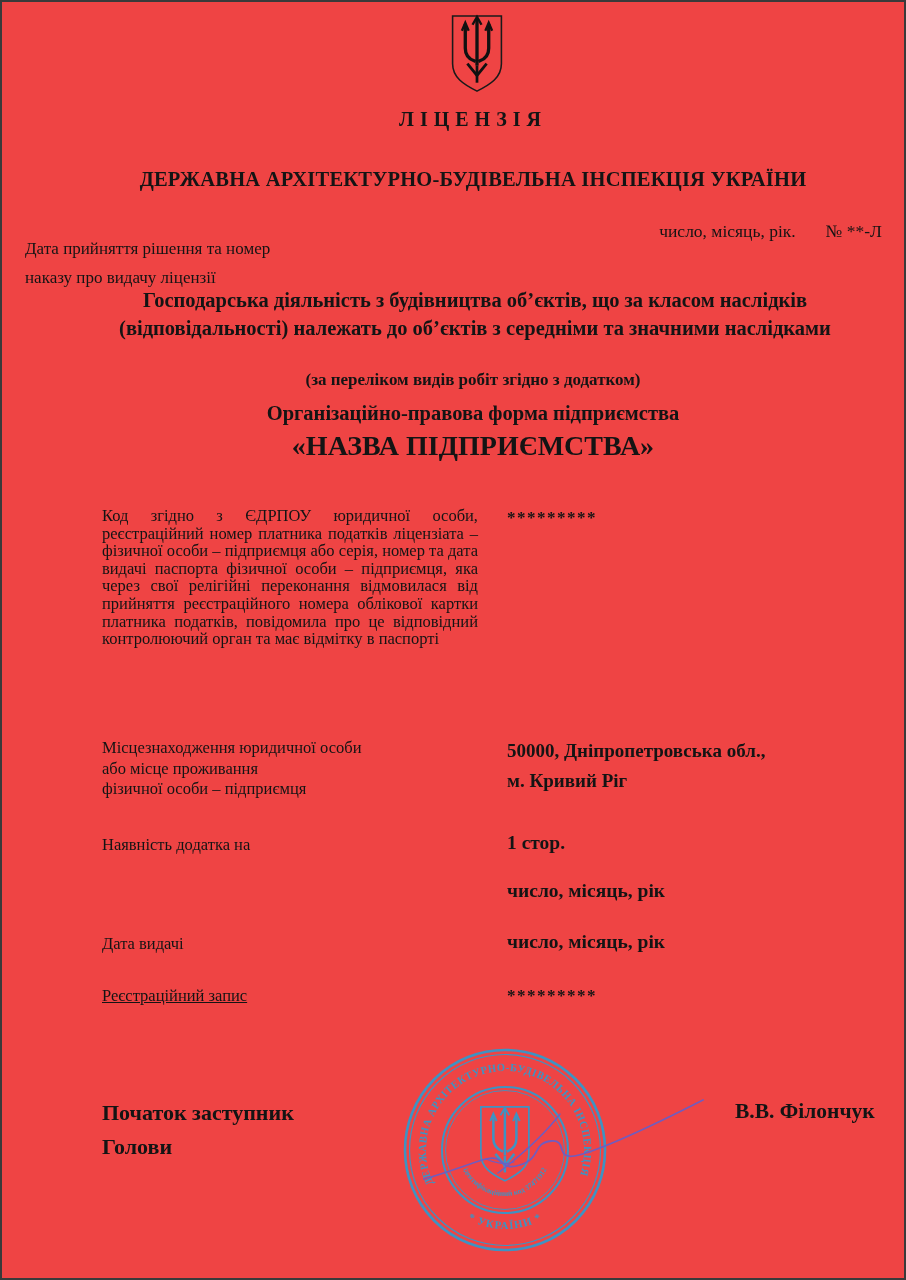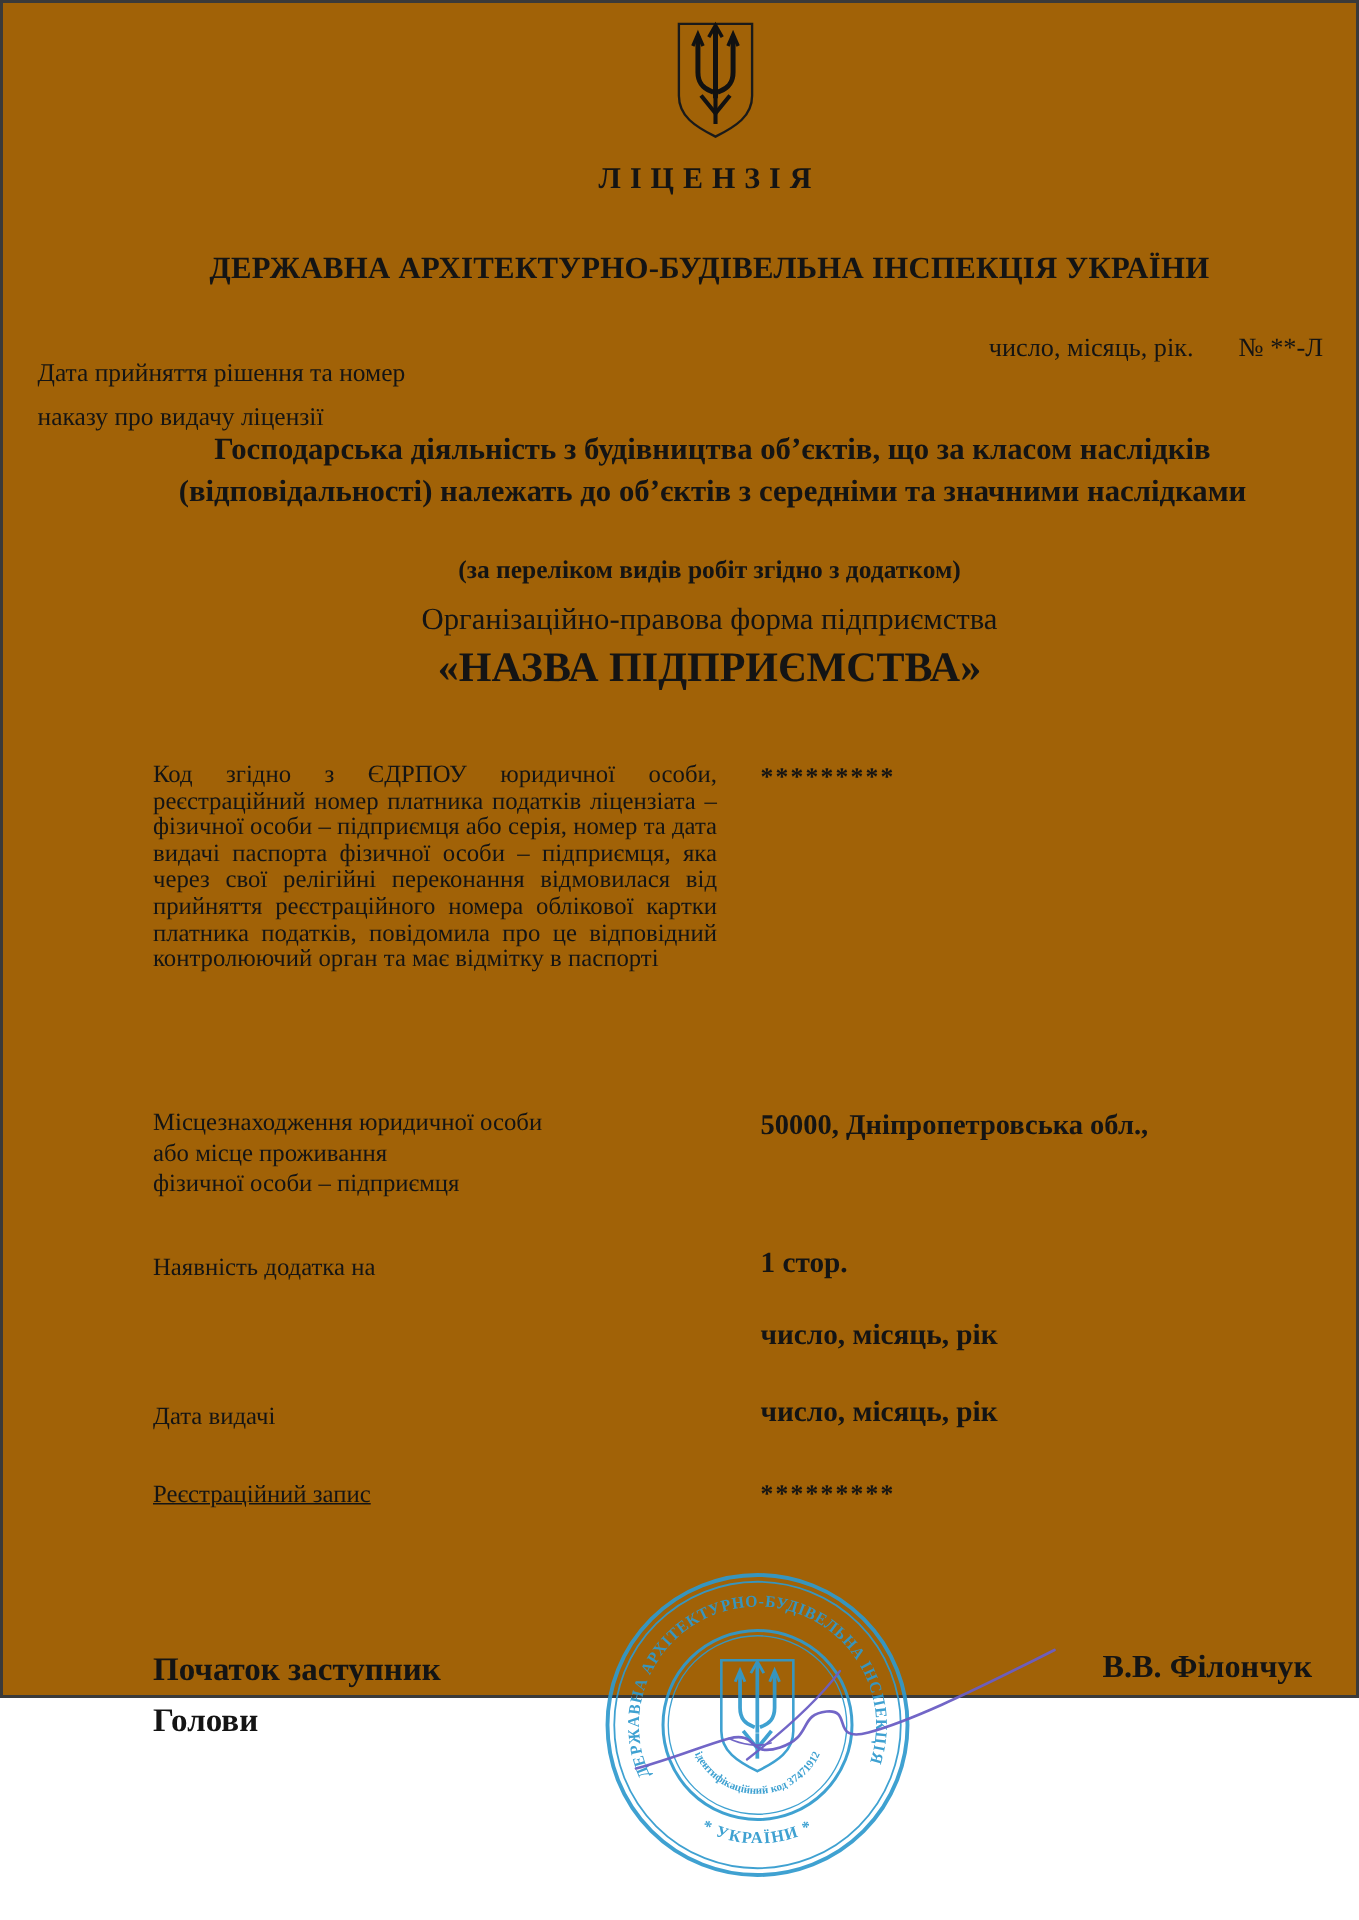--- a/index.html
+++ b/index.html
@@ -1,36 +1,36 @@
 <!DOCTYPE html>
 <html><head>
 <meta charset="utf-8">
 <style>
   html,body { margin:0; padding:0; background:#ffffff; }
   body { width:906px; height:1280px; overflow:hidden;
          font-family:"Liberation Serif","DejaVu Serif",serif; color:#141414; }
-  .page { position:relative; width:906px; height:1132px; box-sizing:border-box;
-          border:2px solid #3a3a3a; background:#a16207; }
+  .page { position:relative; width:906px; height:1280px; box-sizing:border-box;
+          border:2px solid #3a3a3a; background:#ef4444; }
   .abs { position:absolute; }
   .center-line { position:absolute; left:40px; right:0; text-align:center; }
 
   .emblem { left:446px; top:11px; width:58px; height:82px; }
 
   .title { top:106px; font-size:20px; font-weight:bold; letter-spacing:6px; }
   .agency { top:166px; font-size:20.5px; font-weight:bold; letter-spacing:0.2px; }
 
   .decision-label { left:23px; top:232px; font-size:17px; line-height:29px; }
   .decision-value { right:22px; top:219px; font-size:17.5px; }
   .decision-value .num { margin-left:30px; }
 
   .activity { top:285px; left:90px; width:766px; text-align:center;
               font-size:20.5px; font-weight:bold; line-height:27.5px; }
   .activity-note { top:368px; font-size:17px; font-weight:bold; }
 
-  .orgform-label { top:400px; font-size:20.5px; font-weight:normal; }
+  .orgform-label { top:400px; font-size:20.5px; font-weight:bold; }
   .orgform-name { top:428px; font-size:28px; font-weight:bold; }
 
   .lbl { left:100px; width:376px; font-size:16.5px; }
   .val { left:505px; font-weight:bold; }
 
   .code-label { top:505px; text-align:justify; line-height:17.6px; }
   .code-value { top:506px; font-size:17px; letter-spacing:1.5px; }
 
   .addr-label { top:736px; line-height:20.6px; }
   .addr-value { top:734px; font-size:19px; line-height:30px; }
@@ -86,20 +86,21 @@
   <div class="abs lbl code-label">Код згідно з ЄДРПОУ юридичної особи, реєстраційний номер платника податків ліцензіата – фізичної особи – підприємця або серія, номер та дата видачі паспорта фізичної особи – підприємця, яка через свої релігійні переконання відмовилася від прийняття реєстраційного номера облікової картки платника податків, повідомила про це відповідний контролюючий орган та має відмітку в паспорті</div>
   <div class="abs val code-value">*********</div>
 
   <div class="abs lbl addr-label">
     <div>Місцезнаходження юридичної особи</div>
     <div>або місце проживання</div>
     <div>фізичної особи – підприємця</div>
   </div>
   <div class="abs val addr-value">
     <div>50000, Дніпропетровська обл.,</div>
+    <div>м. Кривий Ріг</div>
   </div>
 
   <div class="abs lbl attach-label">Наявність додатка на</div>
   <div class="abs val attach-value">1 стор.</div>
 
   <div class="abs val start-value">число, місяць, рік</div>
 
   <div class="abs lbl issue-label">Дата видачі</div>
   <div class="abs val issue-value">число, місяць, рік</div>
 

